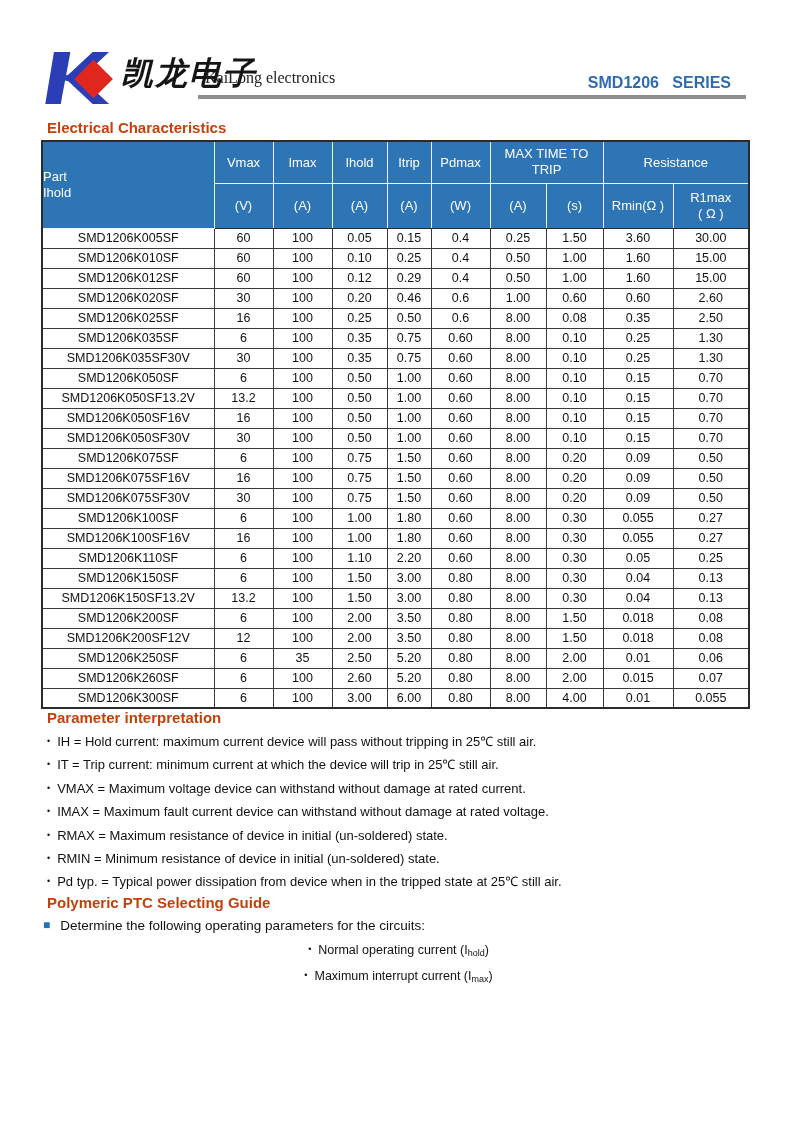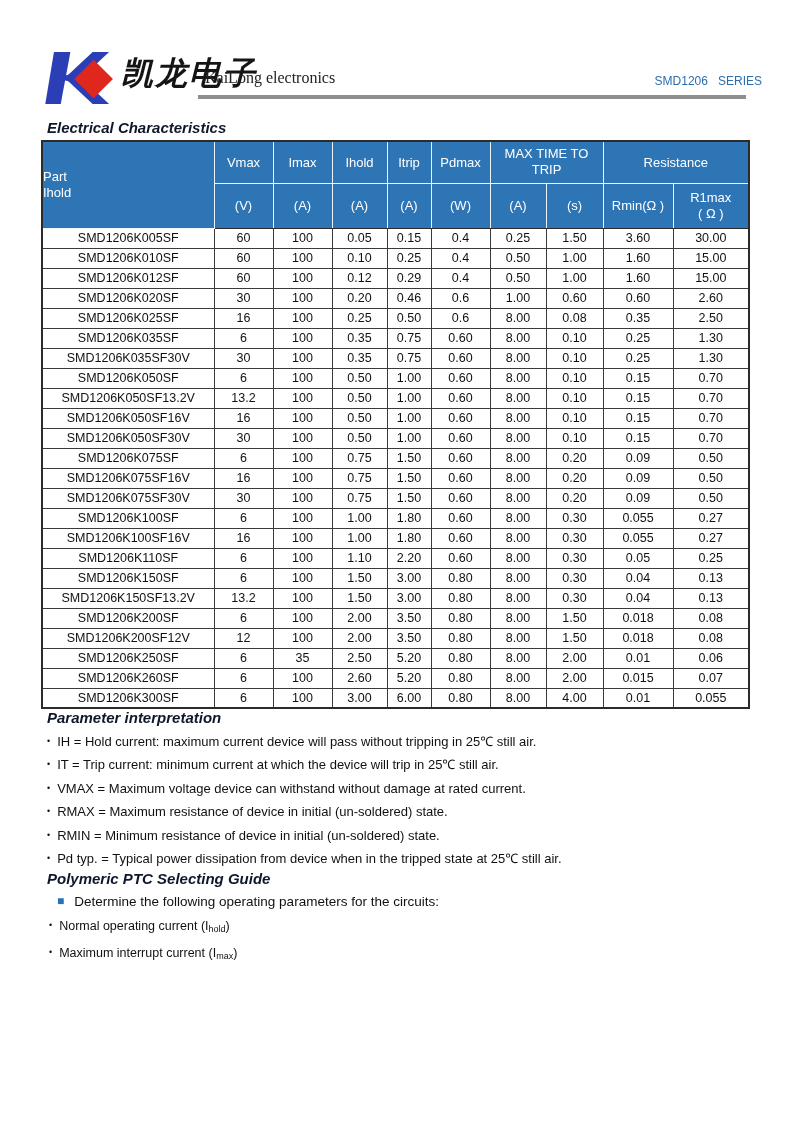--- a/index.html
+++ b/index.html
@@ -15,28 +15,28 @@
   .logo-cn {
     position: absolute; left: 121px; top: 52px;
     font-family: "DejaVu Serif", serif; font-weight: bold; font-style: italic;
     font-size: 32px; letter-spacing: 2px; color: #151515; white-space: nowrap;
   }
   .logo-en {
     position: absolute; left: 205px; top: 69px;
     font-family: "Liberation Serif", serif; font-size: 16px; color: #222;
   }
   .series-title {
-    position: absolute; right: 31px; top: 74px;
-    font-size: 12px; font-weight: normal; color: #2e6cae; white-space: pre;
+    position: absolute; right: 62px; top: 74px;
+    font-size: 16px; font-weight: bold; color: #2e6cae; white-space: pre;
   }
   .header-rule { position: absolute; left: 198px; top: 95px; width: 548px; height: 4px; background: #8e8e8e; }
 
   
   .content { position: absolute; left: 41px; top: 119px; width: 707px; }
-  h2.section { font-size: 15px; font-weight: bold; color: #0f172a; margin: 0 0 4px 6px; font-style: italic; }
+  h2.section { font-size: 15px; font-weight: bold; color: #c2410c; margin: 0 0 4px 6px; }
 
   table.spec {
     width: 707px; border-collapse: collapse; table-layout: fixed;
     border: 2px solid #2b2b2b;
   }
   table.spec thead th {
     background: #2e75b6; color: #ffffff; font-weight: normal; font-size: 13px;
     border: 1px solid #eef3f8; padding: 0; vertical-align: middle;
   }
   table.spec thead tr.labels th { height: 42px; }
@@ -52,23 +52,23 @@
   table.spec thead tr.units th { border-bottom: 1px solid #2b2b2b; }
 
   
   .param-heading { margin-top: 25px; }
   ul.plain { list-style: none; margin: 2px 0 0 0; padding: 0; }
   ul.plain li { font-size: 13px; line-height: 22.4px; color: #111; padding-left: 6px; }
   .bullet-dot { font-size: 9px; vertical-align: 2px; margin-right: 7px; color: #111; }
 
   
   .guide-heading { margin-top: 14px; margin-bottom: 6px; }
-  .guide-intro { font-size: 13.5px; color: #111; margin-left: 16px; line-height: 20px; }
+  .guide-intro { font-size: 13.5px; color: #111; margin-left: 2px; line-height: 20px; }
   .square-bullet { color: #2472ba; font-size: 12px; margin-right: 10px; vertical-align: 1px; }
-  ul.guide li { font-size: 12.5px; line-height: 22.5px; padding-left: 8px; }
+  ul.guide li { font-size: 12.5px; line-height: 22.5px; padding-left: 8px; text-align: center; }
   .sub-txt { font-size: 9px; vertical-align: -2px; letter-spacing: 0; }
 
   
   .footer-row {
     display: flex; justify-content: space-between; align-items: baseline;
     margin-top: 14px; padding-left: 7px; padding-right: 40px;
     font-size: 15px; color: #3d85c6;
   }
   .footer-url { color: #3d85c6; text-decoration: none; }
 </style>
@@ -427,20 +427,21 @@
             <td>0.055</td>
           </tr>
         </tbody>
     </table>
 
     <h2 class="section param-heading">Parameter interpretation</h2>
     <ul class="plain">
         <li><span class="bullet-dot">•</span><span>IH = Hold current: maximum current device will pass without tripping in 25℃  still air.</span></li>
         <li><span class="bullet-dot">•</span><span>IT = Trip current: minimum current at which the device will trip in 25℃  still air.</span></li>
         <li><span class="bullet-dot">•</span><span>VMAX = Maximum voltage device can withstand without damage at rated current.</span></li>
+        <li><span class="bullet-dot">•</span><span>IMAX = Maximum fault current device can withstand without damage at rated voltage.</span></li>
         <li><span class="bullet-dot">•</span><span>RMAX = Maximum resistance of device in initial (un-soldered) state.</span></li>
         <li><span class="bullet-dot">•</span><span>RMIN = Minimum resistance of device in initial (un-soldered) state.</span></li>
         <li><span class="bullet-dot">•</span><span>Pd typ. = Typical power dissipation from device when in the tripped state at 25℃  still air.</span></li>
       </ul>
 
     <h2 class="section guide-heading">Polymeric PTC Selecting Guide</h2>
     <div class="guide-intro">
       <span class="square-bullet">■</span><span>Determine the following operating parameters for the circuits:</span>
     </div>
     <ul class="plain guide">

